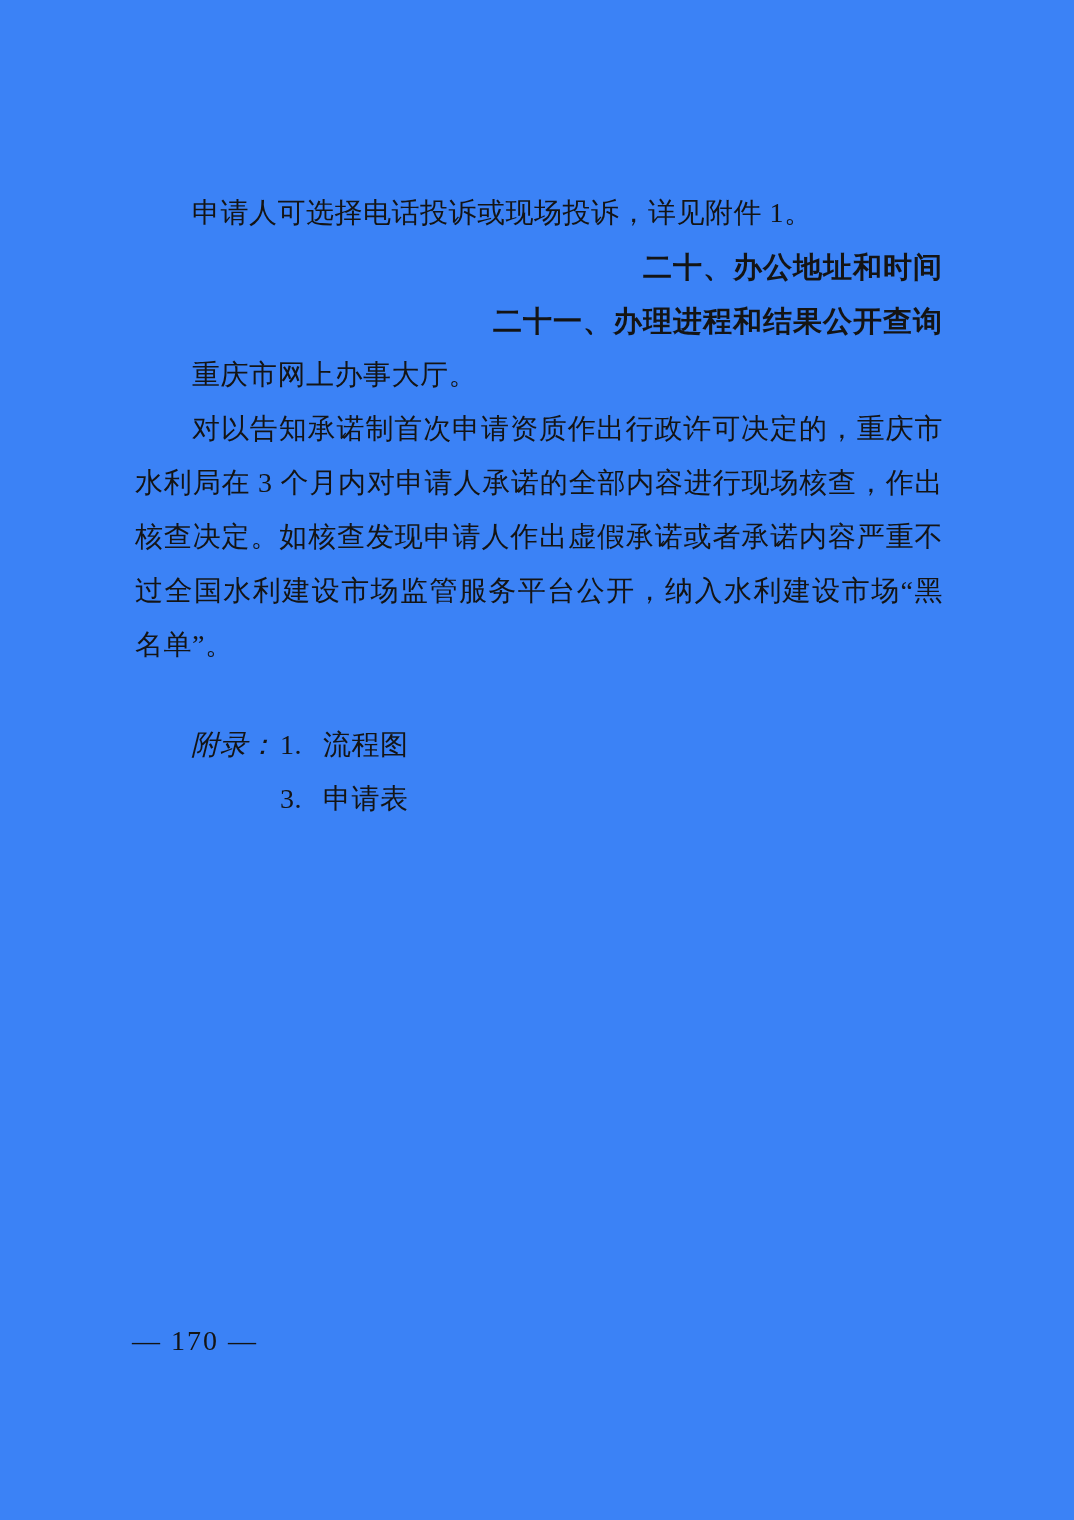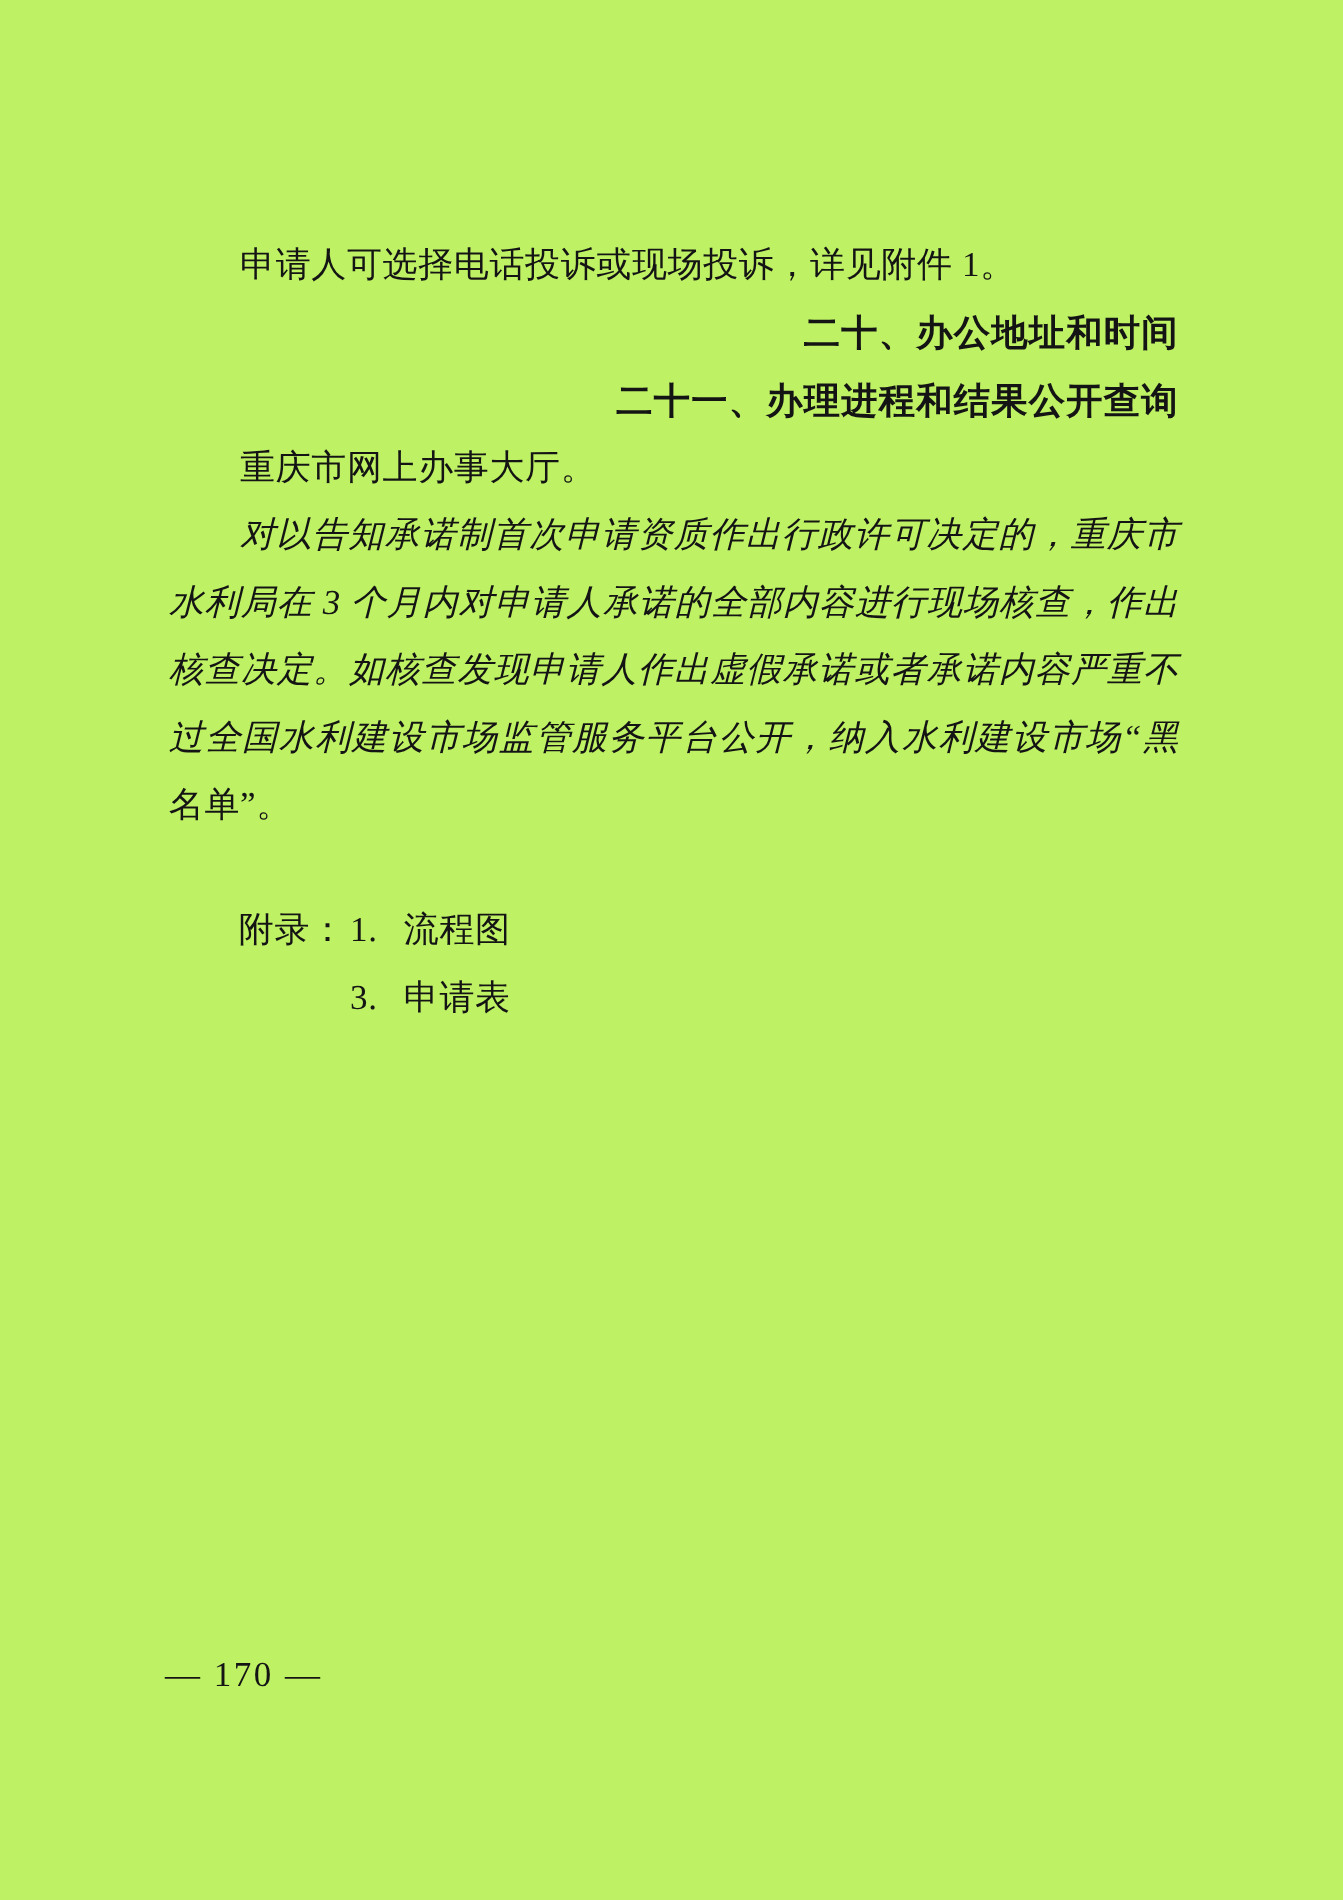--- a/index.html
+++ b/index.html
@@ -4,21 +4,21 @@
 <style>
   html, body {
     margin: 0;
     padding: 0;
     background: #ffffff;
   }
   .page {
     position: relative;
     width: 1074px;
     height: 1520px;
-    background: #bef264;
+    background: #3b82f6;
     color: #141414;
     font-family: "Liberation Serif", "DejaVu Serif", serif;
     overflow: hidden;
   }
   .content {
     position: absolute;
     left: 135px;
     top: 186px;
     width: 808px;
   }
@@ -28,41 +28,41 @@
     font-size: 28px;
     letter-spacing: 0.5px;
   }
   .indent {
     text-indent: 57px;
   }
   .justify {
     text-align: justify;
     text-align-last: justify;
     text-justify: inter-character;
-    font-style: italic;
   }
   .heading {
     font-family: "Liberation Sans", "DejaVu Sans", sans-serif;
     font-weight: 700;
     font-size: 29px;
     letter-spacing: 1px;
     text-align: right;
   }
   .spacer {
     height: 46px;
   }
   .appendix-first {
     padding-left: 56px;
   }
   .appendix-cont {
     padding-left: 145px;
   }
   .appendix-label {
     display: inline-block;
     width: 89px;
+    font-style: italic;
   }
   .appendix-num {
     display: inline-block;
     width: 43px;
   }
   .footer {
     position: absolute;
     left: 132px;
     top: 1314px;
     height: 54px;

